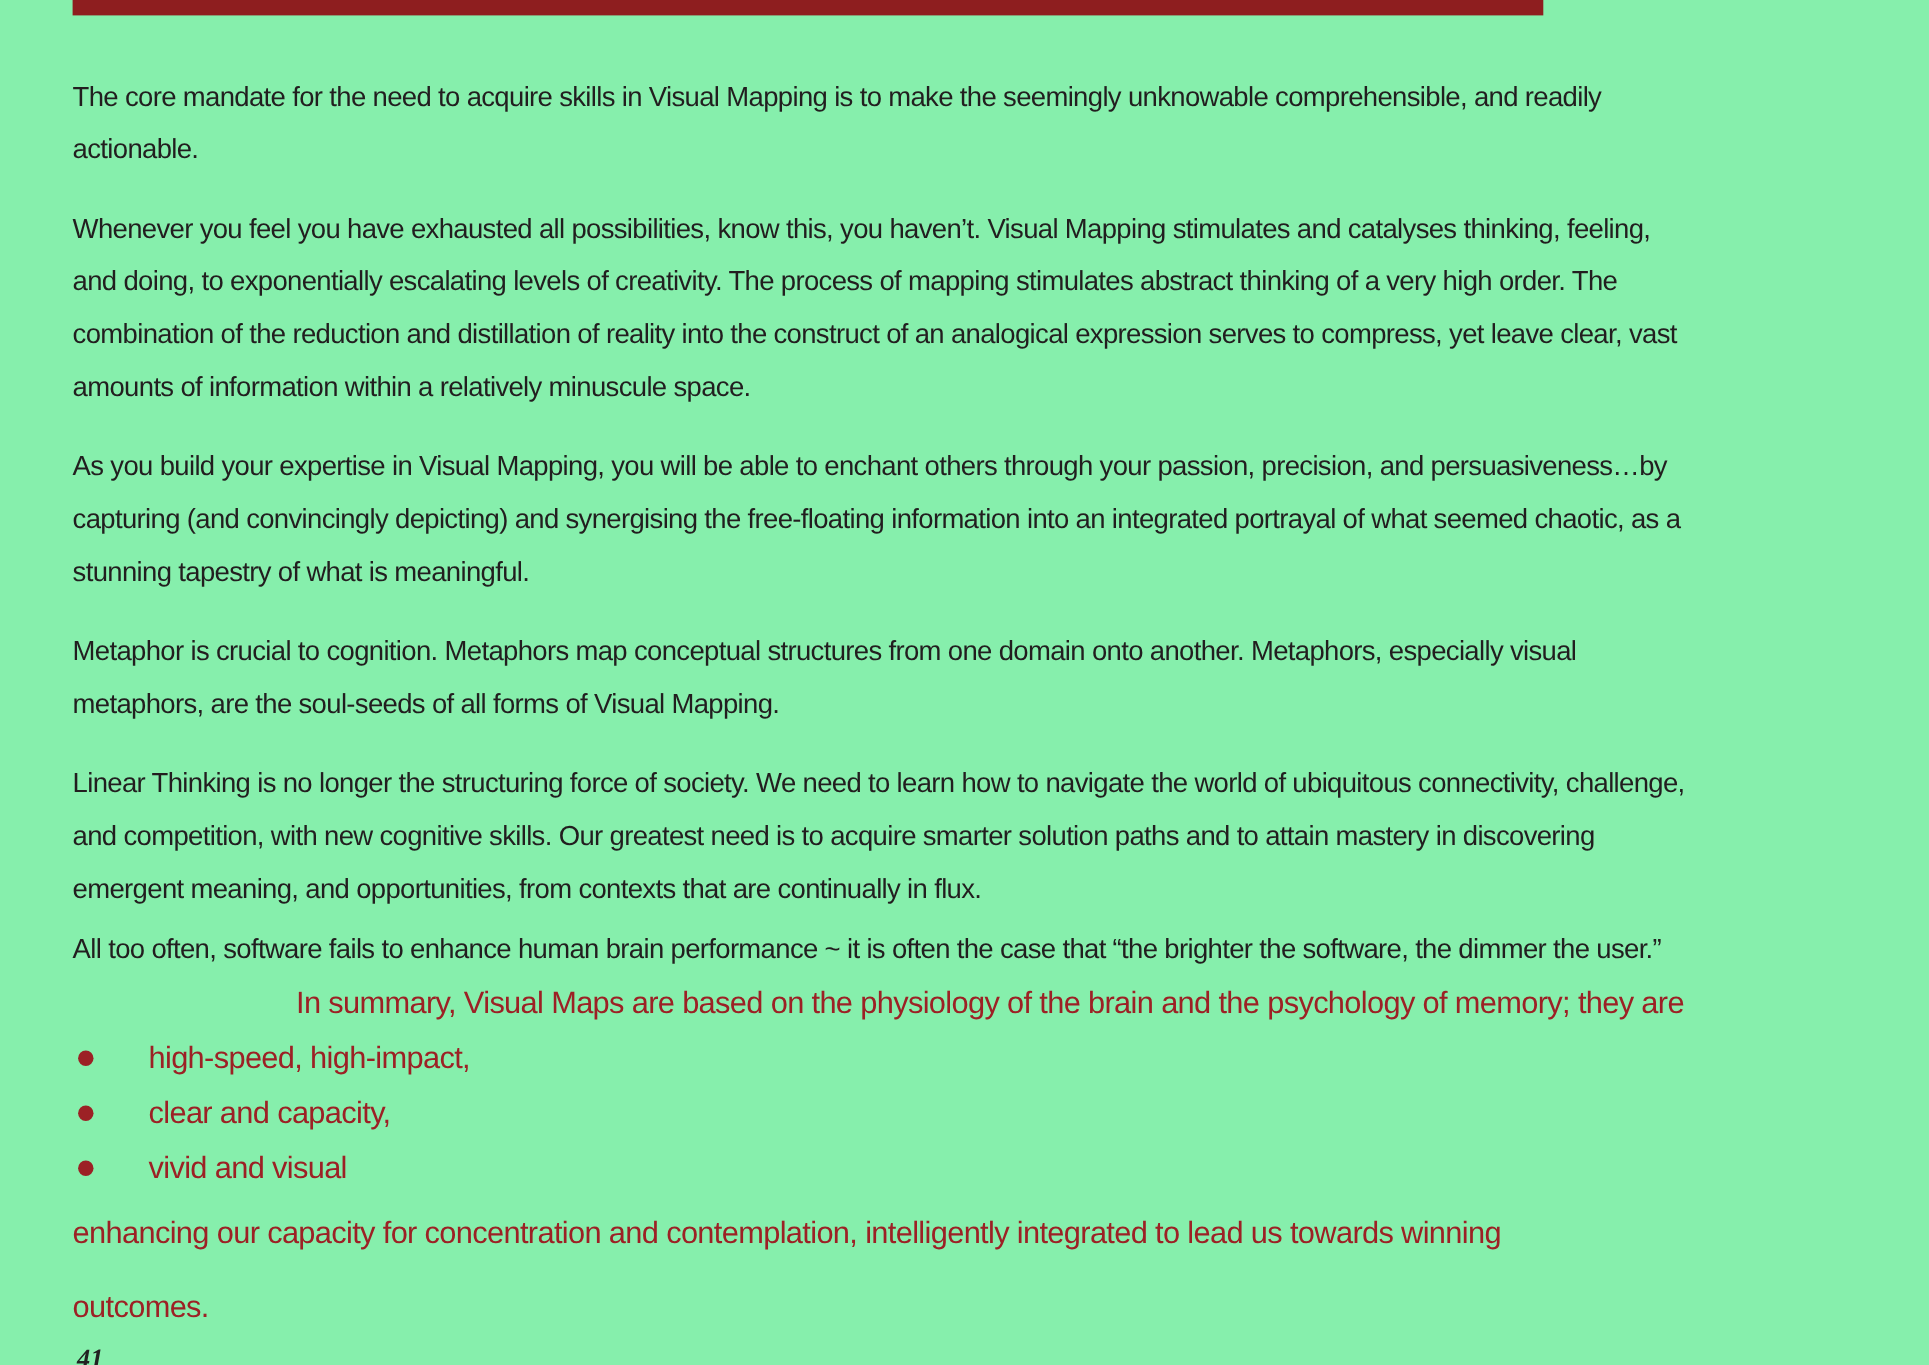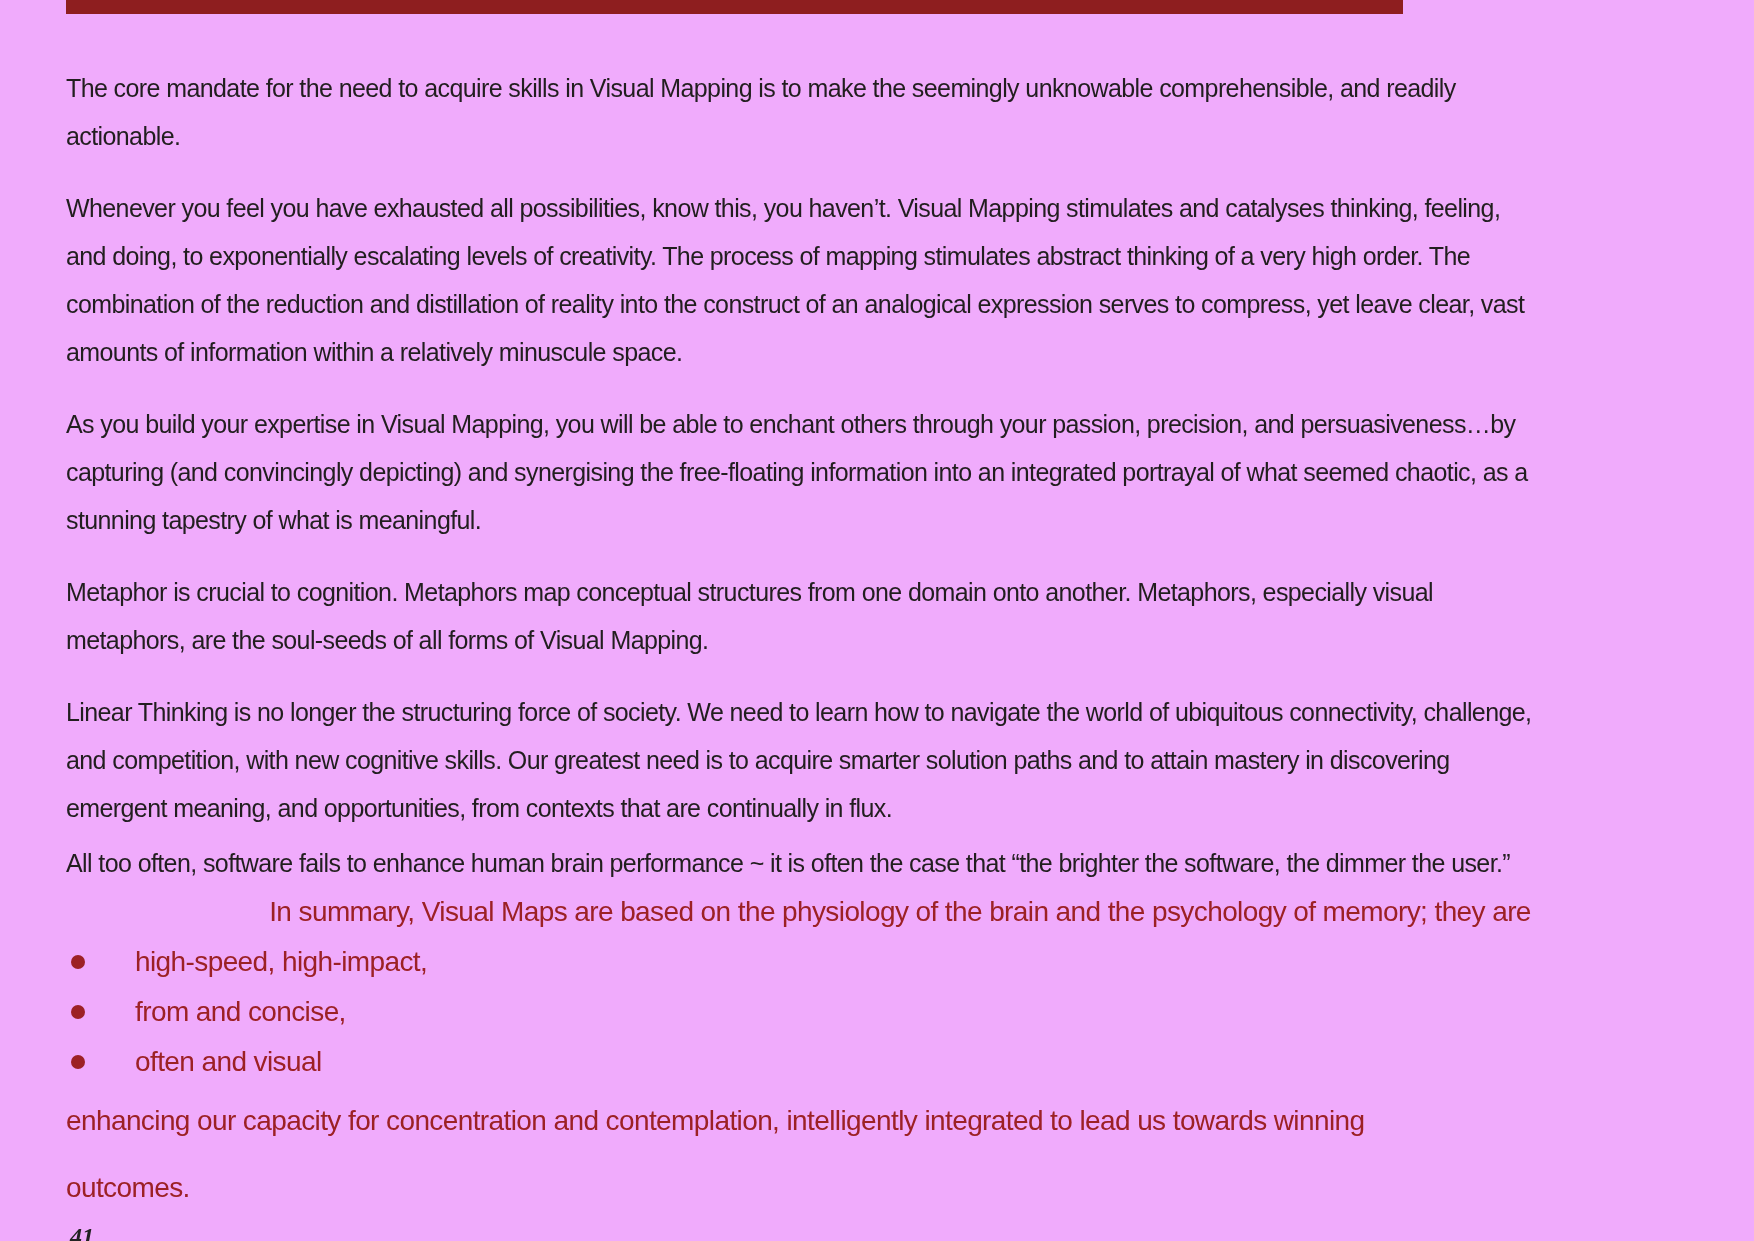--- a/index.html
+++ b/index.html
@@ -4,21 +4,21 @@
 <style>
   html, body {
     margin: 0;
     padding: 0;
     background: #ffffff;
   }
   .page {
     position: relative;
     width: 1754px;
     height: 1241px;
-    background: #f0abfc;
+    background: #86efac;
     overflow: hidden;
     font-family: "Liberation Sans", sans-serif;
   }
   .top-bar {
     position: absolute;
     top: 0;
     left: 66px;
     width: 1337px;
     height: 14px;
     background: #8e1e1f;
@@ -113,25 +113,25 @@
 
     <section class="summary">
       <p class="red-intro">In summary, Visual Maps are based on the physiology of the brain and the psychology of memory; they are</p>
       <ul class="red-bullets">
         <li>
           <span class="bullet-dot"></span>
           <span>high-speed, high-impact,</span>
         </li>
         <li>
           <span class="bullet-dot"></span>
-          <span>from and concise,</span>
+          <span>clear and capacity,</span>
         </li>
         <li>
           <span class="bullet-dot"></span>
-          <span>often and visual</span>
+          <span>vivid and visual</span>
         </li>
       </ul>
       <p class="red-closing">enhancing our capacity for concentration and contemplation, intelligently integrated to lead us towards winning
 outcomes.</p>
     </section>
 
     <div class="page-number">41</div>
   </main>
 </div>
 

